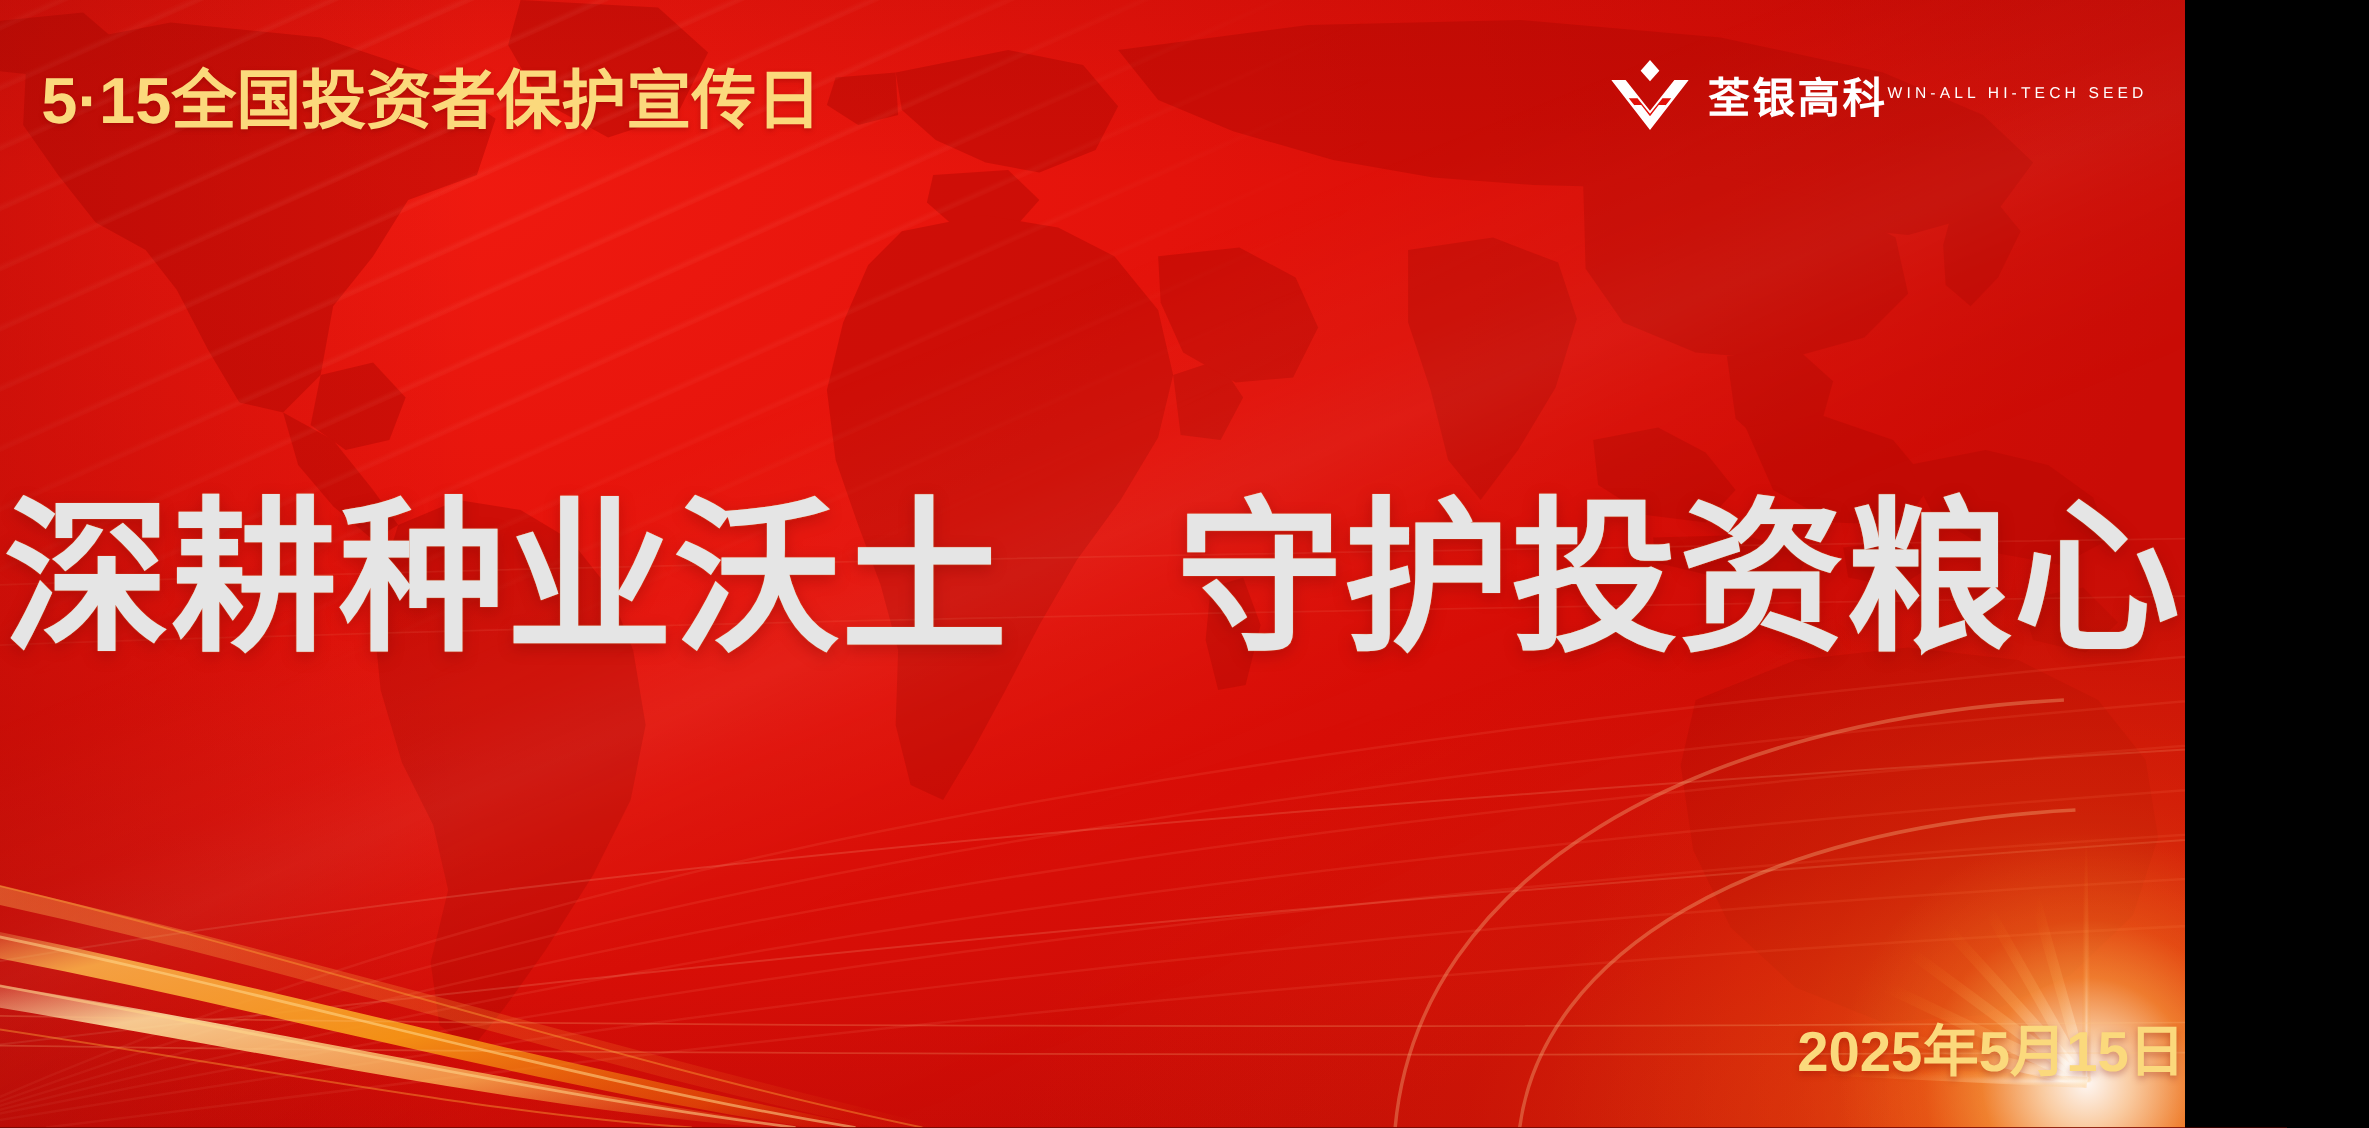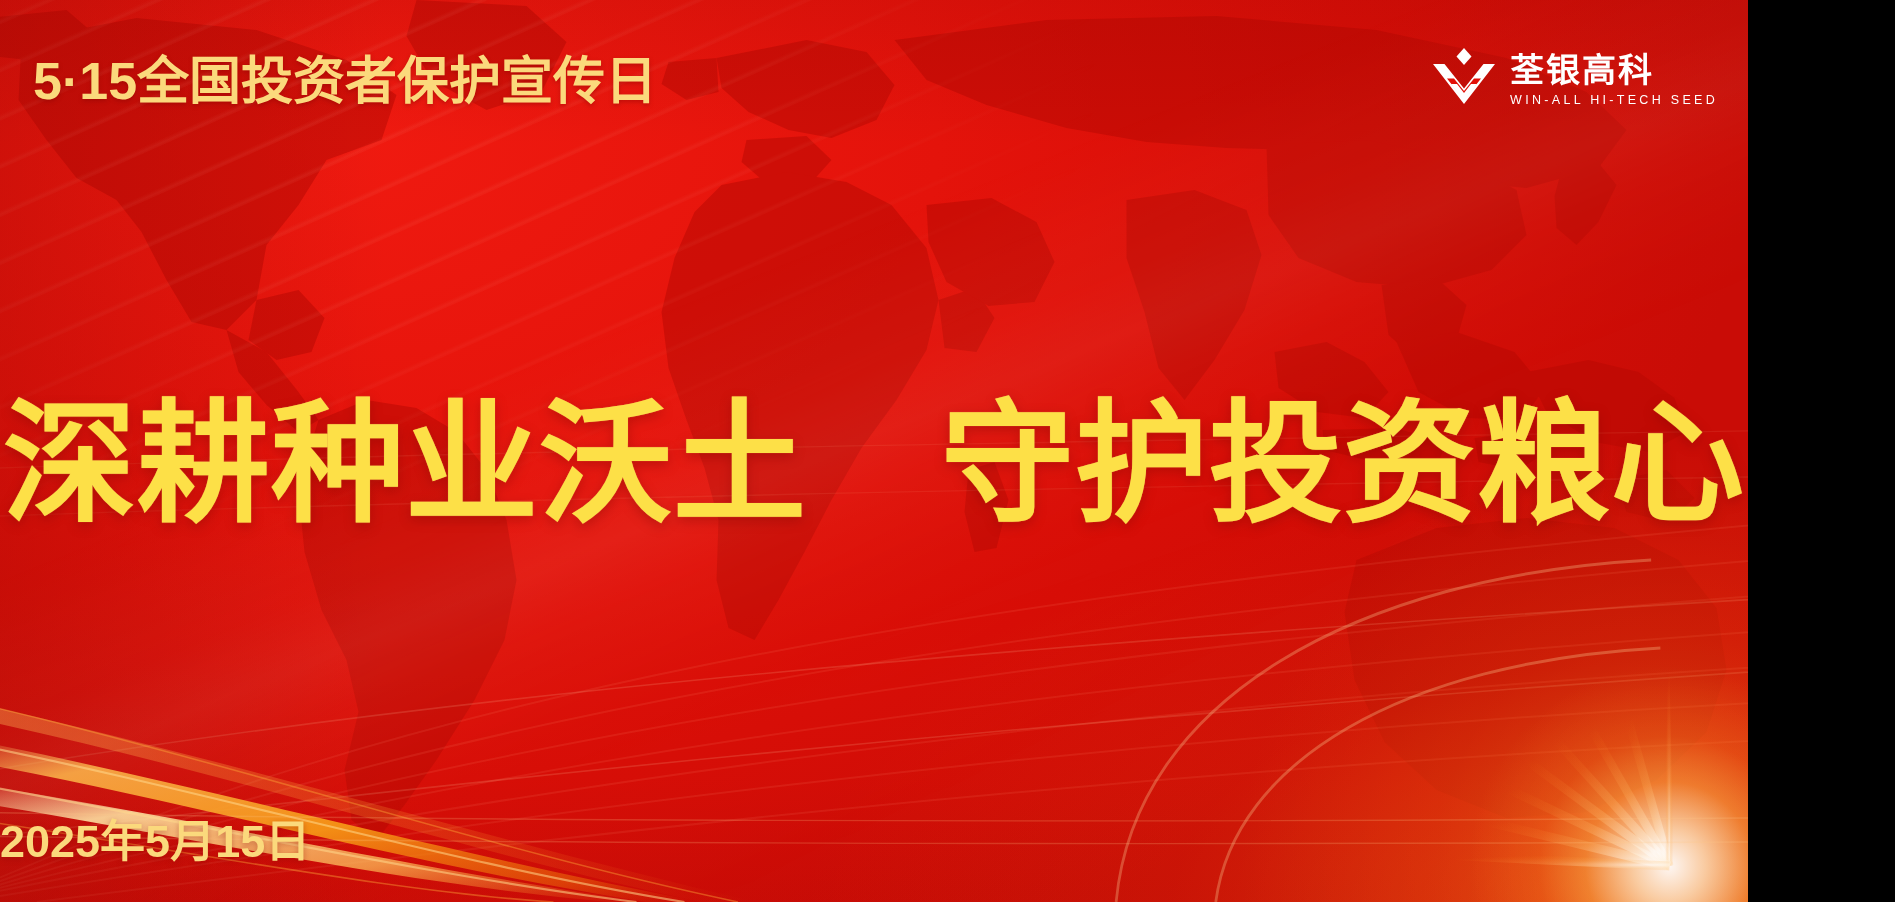--- a/index.html
+++ b/index.html
@@ -104,21 +104,21 @@
   
   #company-logo {
     position: absolute;
     right: 30px;
     top: 48px;
     display: flex;
     align-items: center;
     gap: 15px;
   }
   #logo-mark { width: 62px; height: 64px; flex: 0 0 auto; display:block; }
-  #logo-text-block { display: flex; flex-direction: column; justify-content: center; }
+  #logo-text-block { display: flex; flex-direction: row; justify-content: center; }
   #logo-name-cn {
     font-size: 34px;
     font-weight: 700;
     color: #ffffff;
     letter-spacing: 2px;
     line-height: 1.04;
     white-space: nowrap;
   }
   #logo-name-en {
     font-size: 12.5px;
@@ -131,36 +131,37 @@
 
   
   #headline {
     position: absolute;
     left: 0;
     right: 0;
     top: 398px;
     text-align: center;
     font-size: 133px;
     font-weight: 900;
-    color: #fde047;
+    color: #e5e5e5;
     letter-spacing: 1px;
     line-height: 1;
     white-space: nowrap;
     text-shadow:
       0 0 1px rgba(250,214,120,.6),
       0 4px 12px rgba(130,8,0,.38);
+    font-family: Liberation Serif, serif;
   }
 
   
   #event-date {
     position: absolute;
     left: 0;
     right: 0;
     top: 805px;
-    text-align: left;
+    text-align: right;
     font-size: 45px;
     font-weight: 700;
     color: #fbd97c;
     letter-spacing: 0px;
     white-space: nowrap;
     text-shadow: 0 2px 6px rgba(130,8,0,.35);
   }
 </style>
 </head>
 <body>

